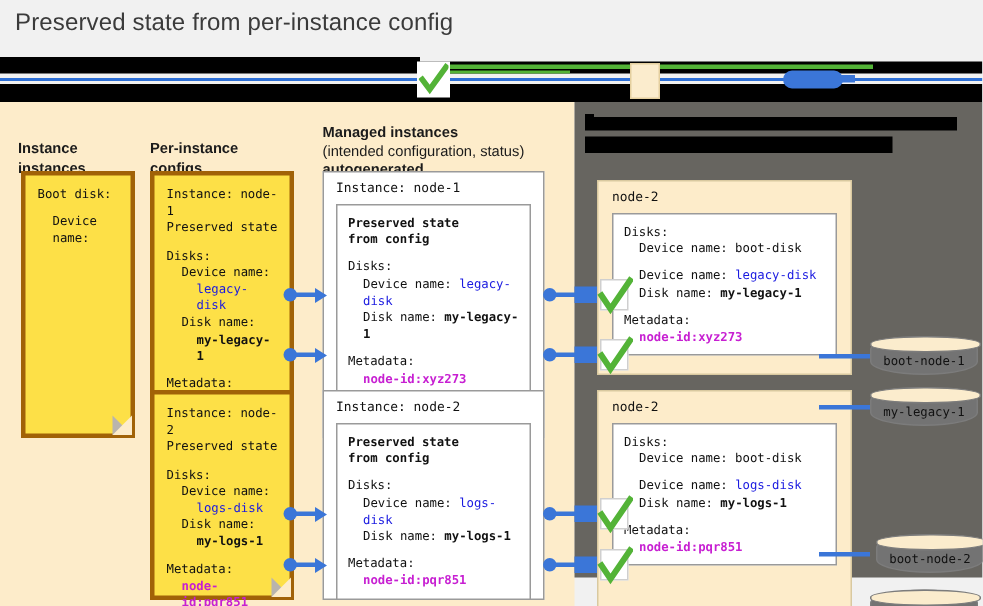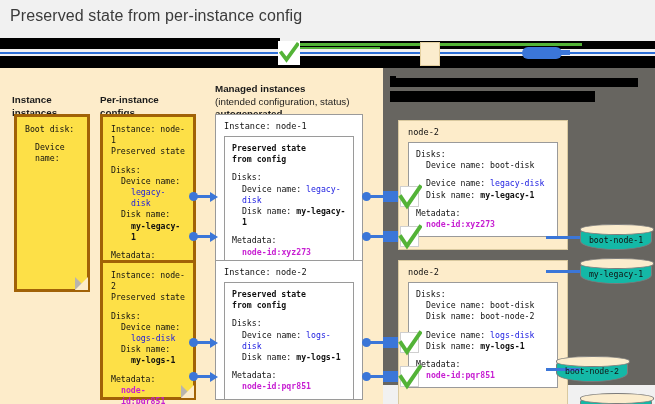--- a/index.html
+++ b/index.html
@@ -143,35 +143,35 @@
   #node-2 { left: 398px; top: 192px; width: 170px; height: 148px; }
   .node-title { padding: 6px 0 5px 9px; font-size: 8.6px; }
   .node-inner {
     margin: 0 9px 9px 9px; border: 1px solid #9a9a9a; background: #fff;
     padding: 6px 7px; line-height: 11.2px;
   }
 
   
   .disk {
     position: absolute; width: 72px; height: 26px;
-    background: #14b8a6; border: 1px solid #7c7c7c;
+    background: #737373; border: 1px solid #7c7c7c;
     border-radius: 36px / 9px;
     font-family: "DejaVu Sans Mono", monospace; font-size: 8.2px;
     color: #111; display: flex; align-items: center; justify-content: center;
   }
   .disk::before {
     content: ""; position: absolute; left: -1px; top: -1px;
     width: 72px; height: 9px;
     border: 1px solid #7c7c7c; border-radius: 36px / 5px;
     background: #fbeccd;
   }
   .disk span { position: relative; z-index: 2; padding-top: 5px; }
   #disk-boot-1 { left: 580px; top: 156px; }
   #disk-my-1   { left: 580px; top: 190px; }
-  #disk-boot-2 { left: 556px; top: 288px; font-family: Liberation Mono, monospace; }
+  #disk-boot-2 { left: 584px; top: 288px; }
   #disk-my-2   { left: 580px; top: 325px; }
 
   
   .cdot {
     position: absolute; width: 9px; height: 9px;
     background: #3b76d8; border-radius: 50%;
   }
   .cline { position: absolute; height: 3px; background: #3b76d8; }
   .carrow {
     position: absolute; width: 0; height: 0;
@@ -322,21 +322,20 @@
       <div>Metadata:</div>
       <div class="ind1 purple">node-id:xyz273</div>
     </div>
   </div>
 
   <div class="node-box" id="node-2">
     <div class="node-title">node-2</div>
     <div class="node-inner">
       <div>Disks:</div>
       <div class="ind1">Device name: boot-disk</div>
-      <div class="ind1">Disk name: boot-node-2</div>
       <div class="gap"></div>
       <div class="ind1"><span>Device name:</span> <span class="blue">logs-disk</span></div>
       <div class="ind1"><span>Disk name:</span> <span class="b">my-logs-1</span></div>
       <div class="gap"></div>
       <div>Metadata:</div>
       <div class="ind1 purple">node-id:pqr851</div>
     </div>
   </div>
 
   <div class="disk" id="disk-boot-1">

